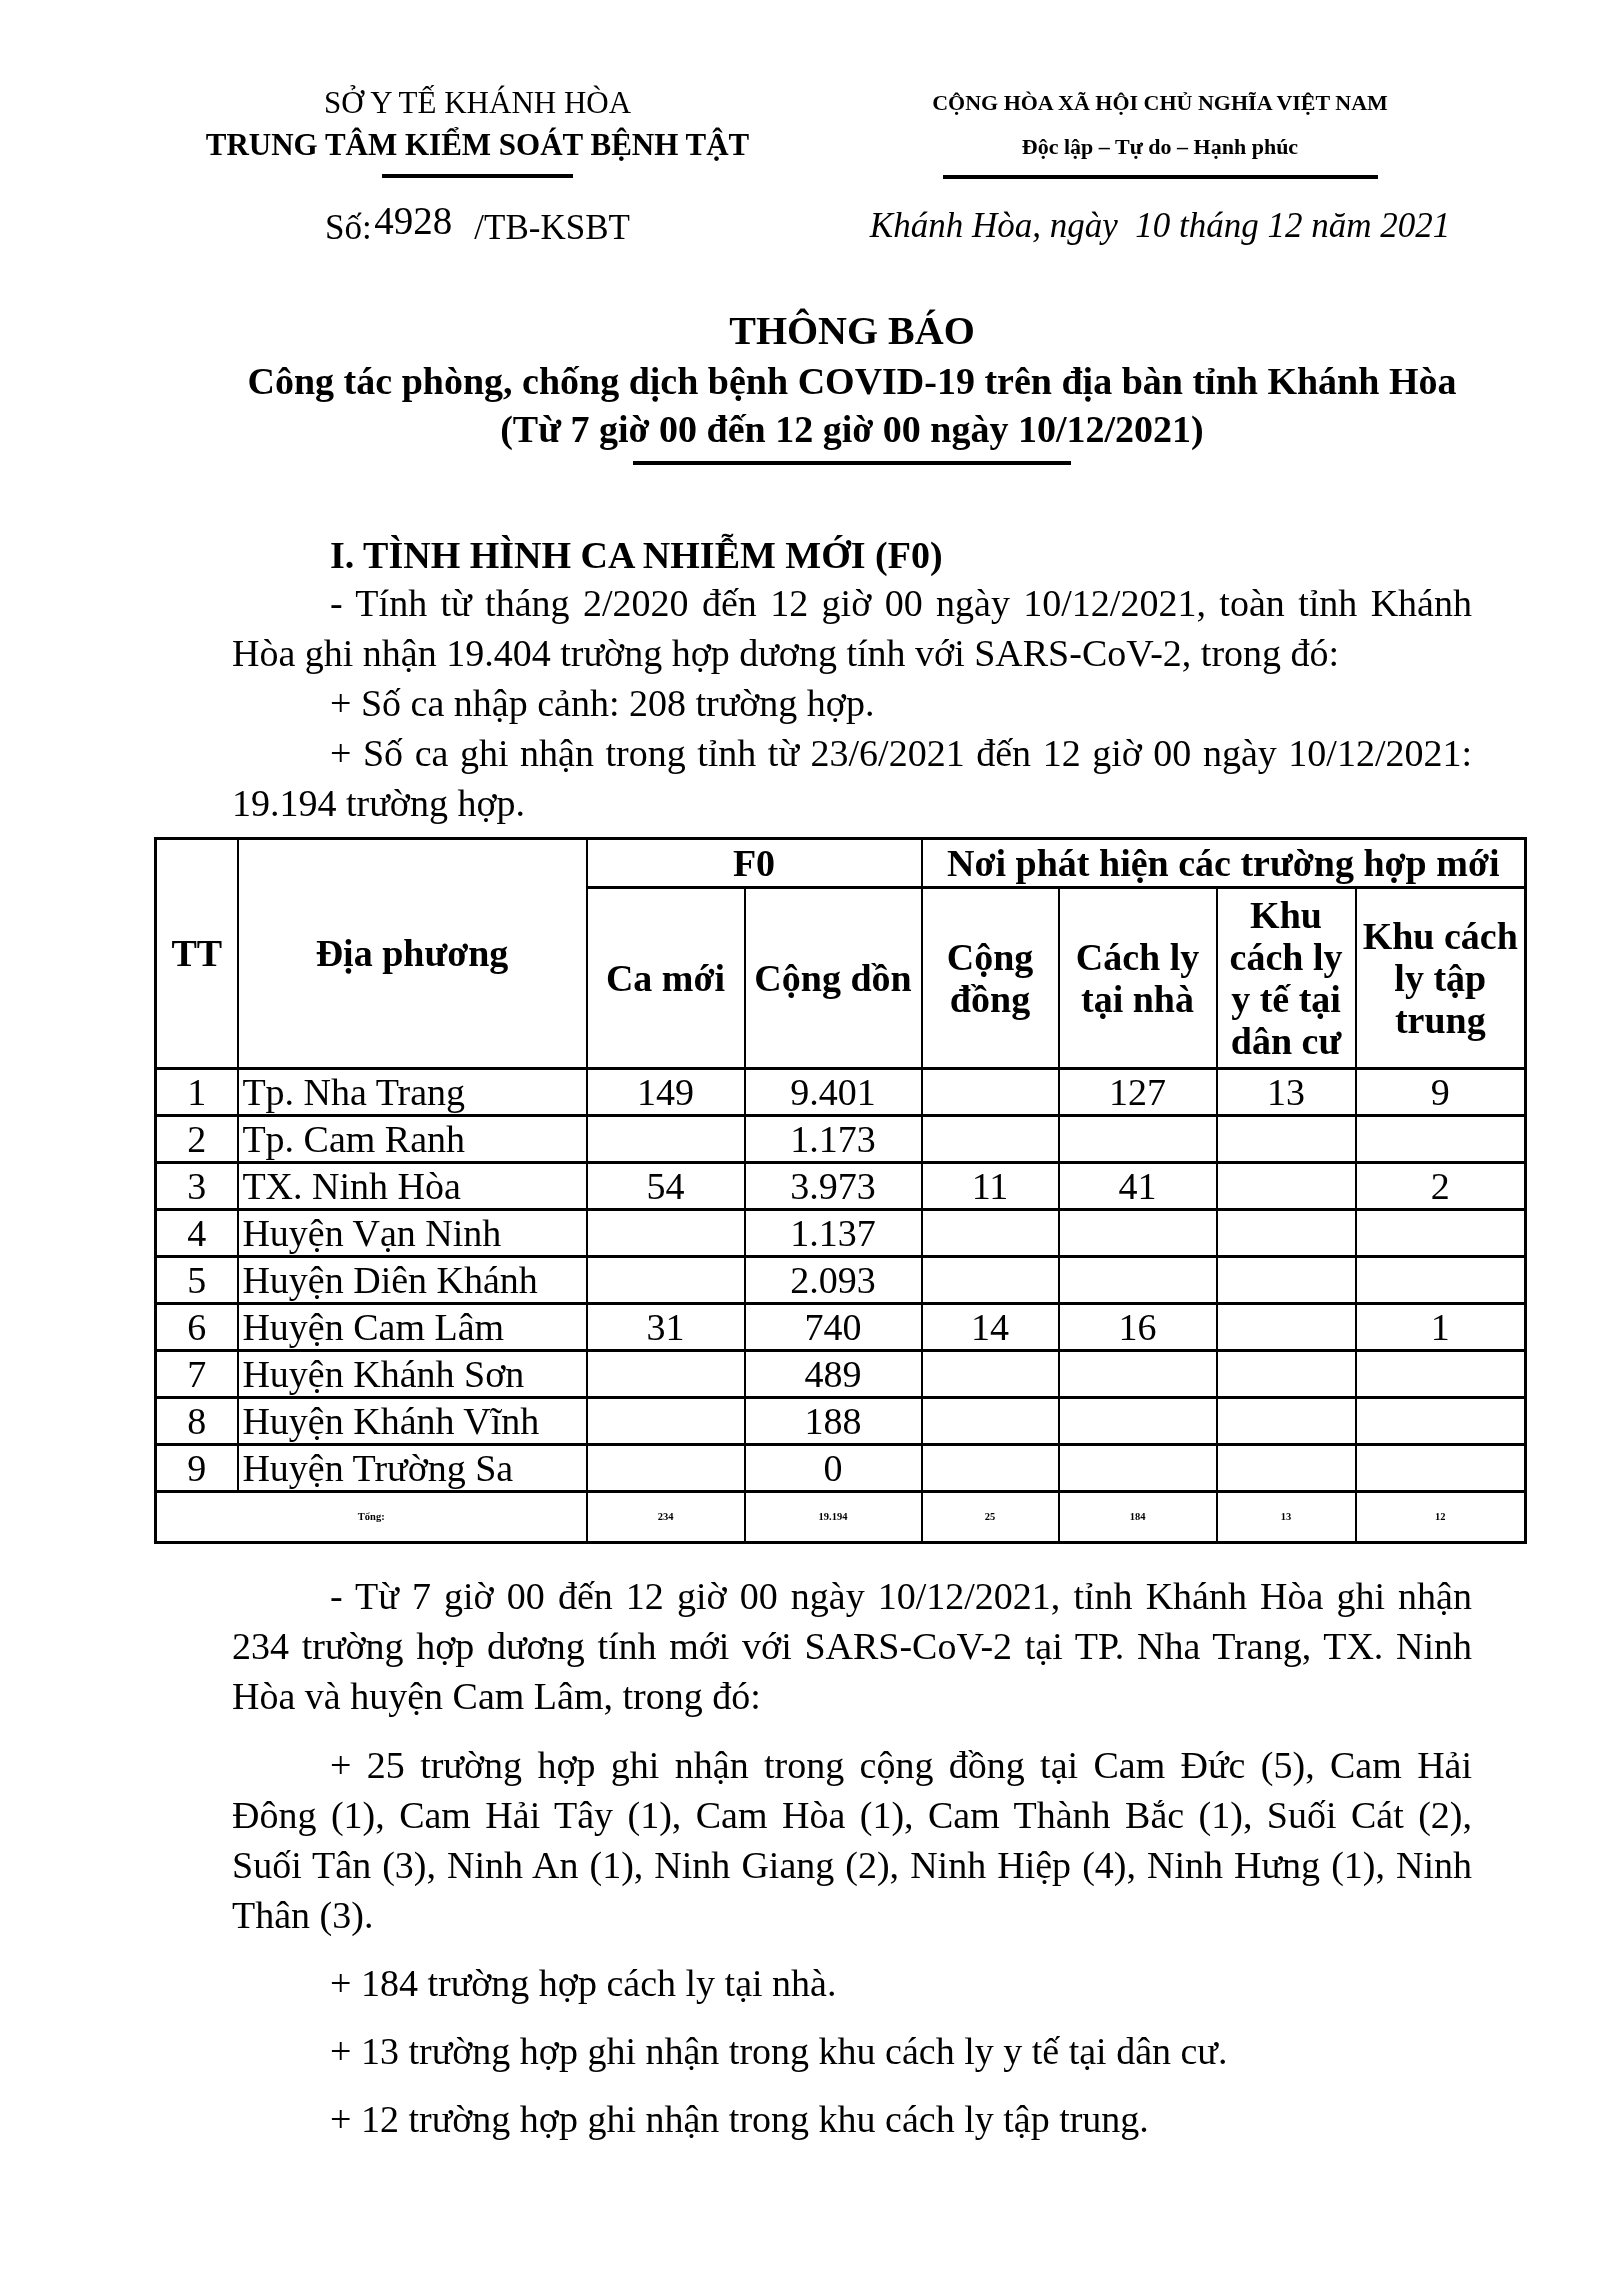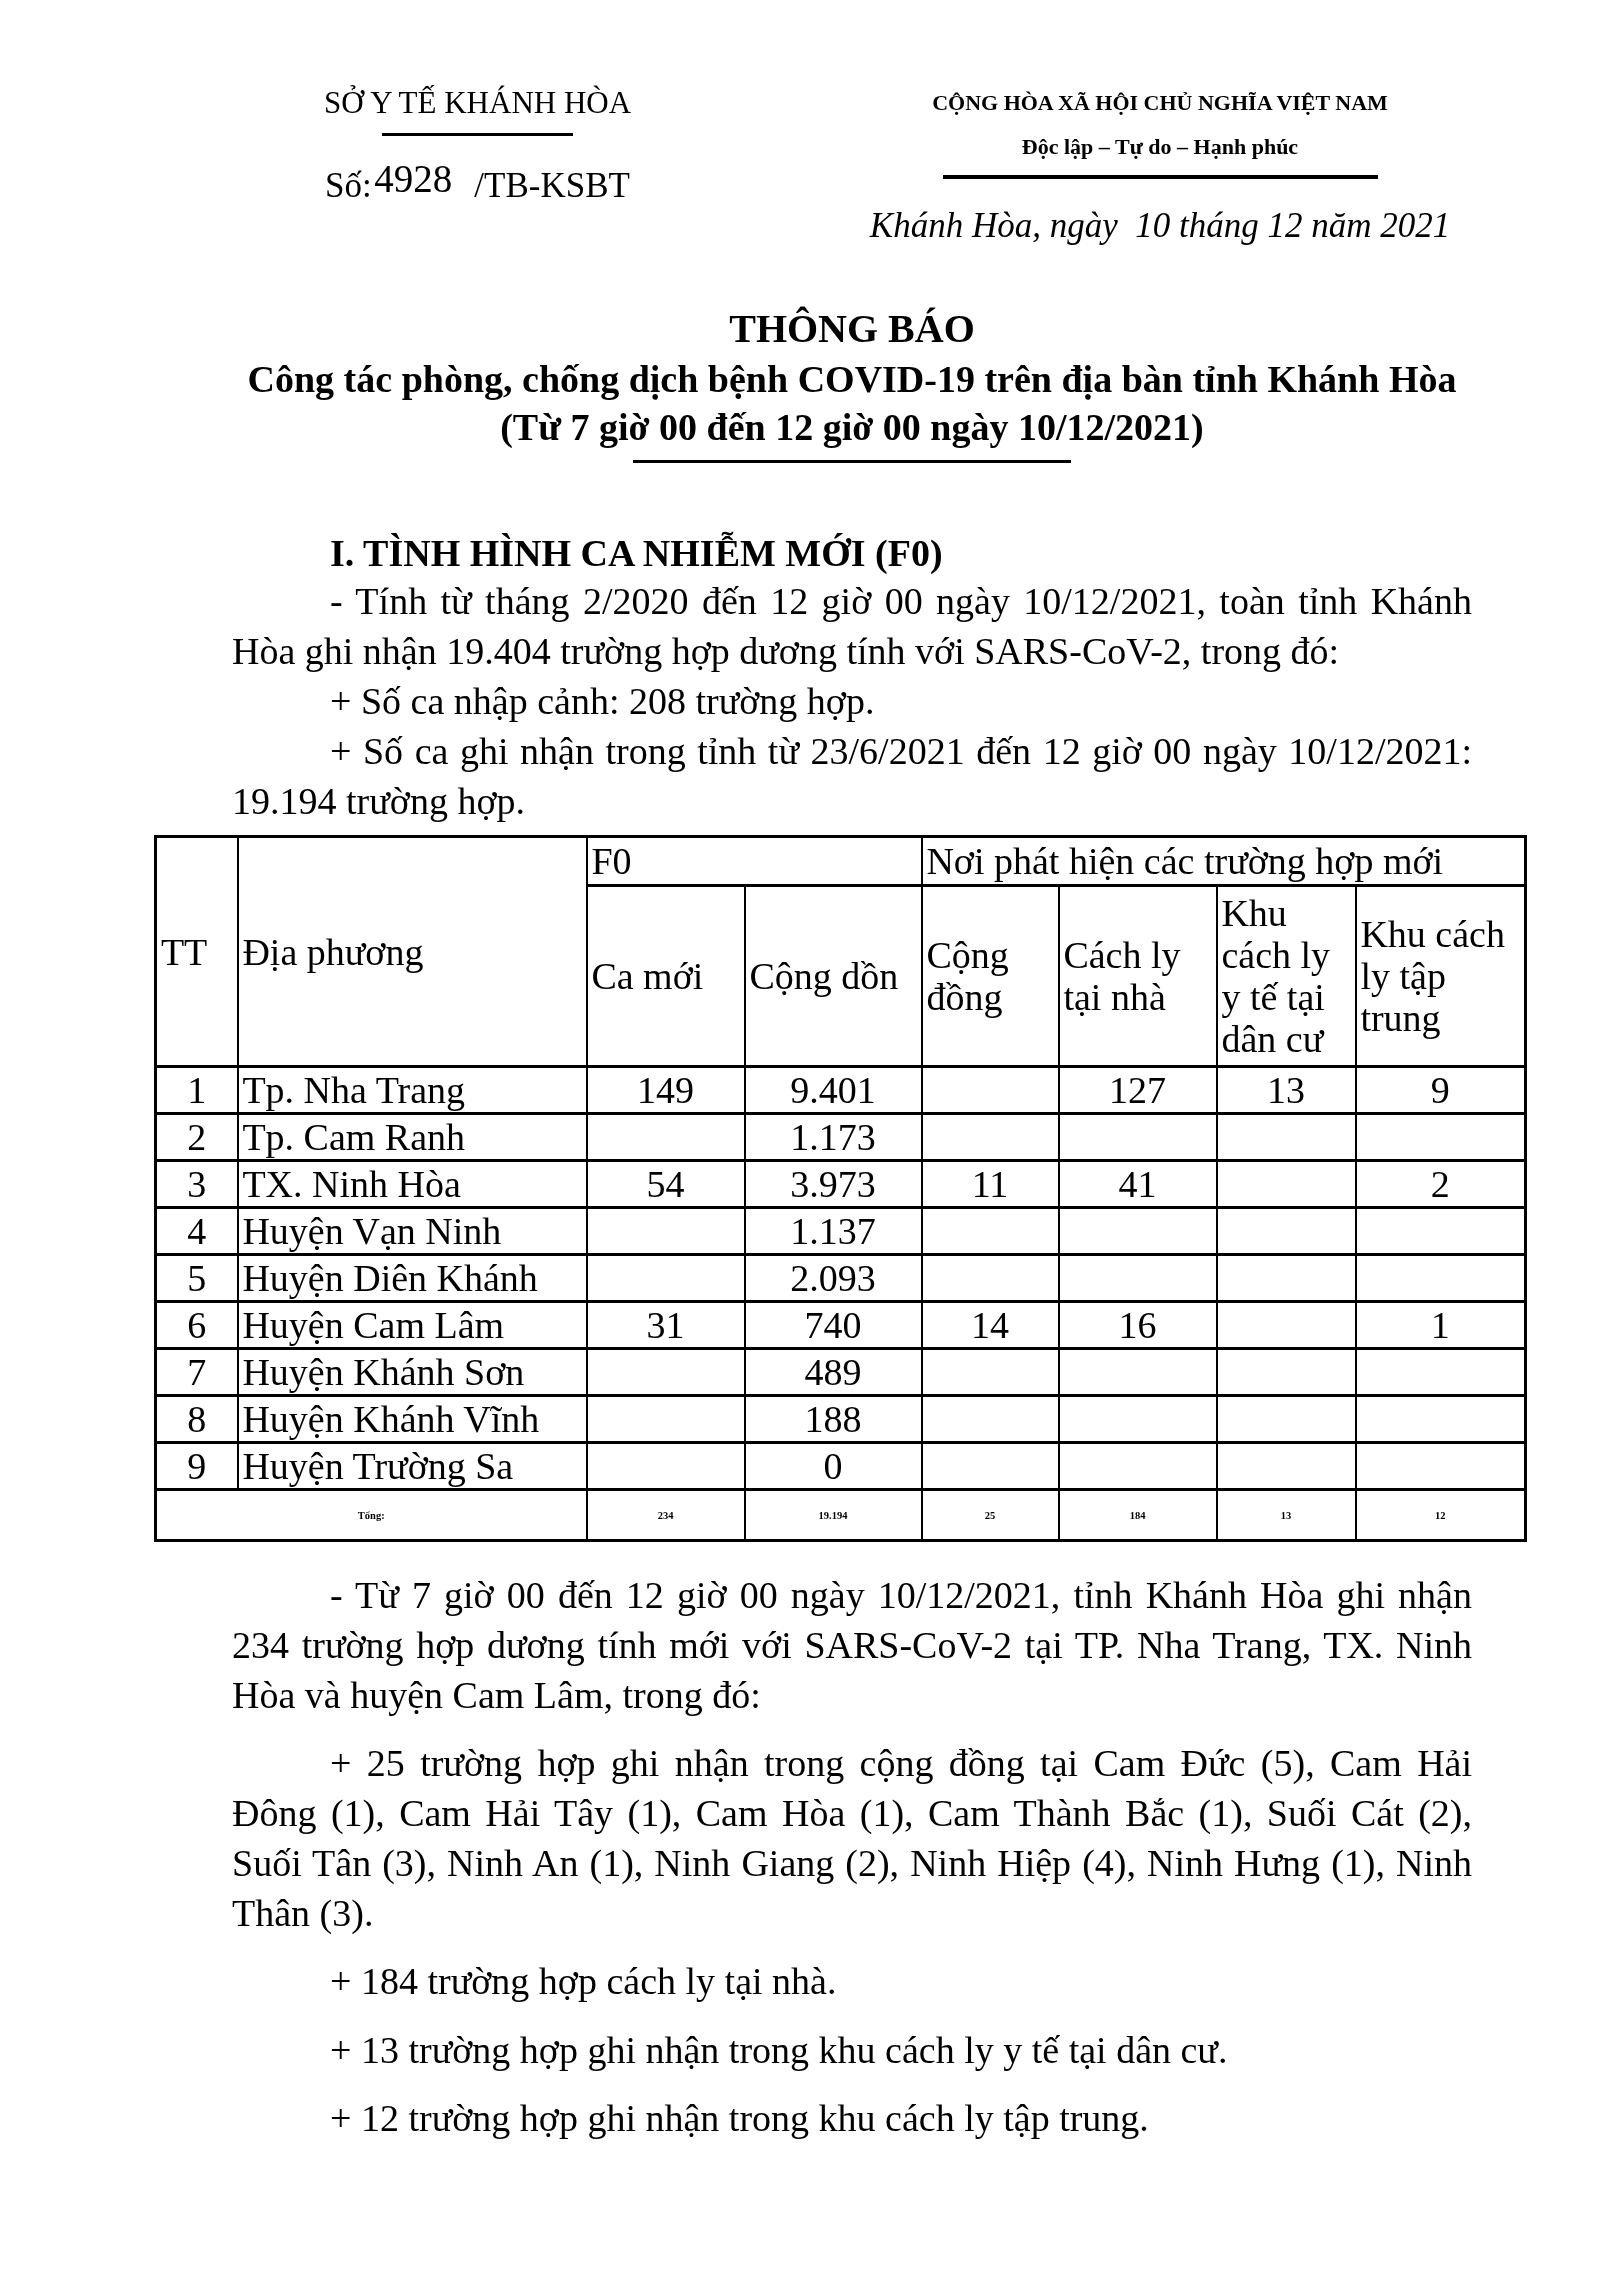--- a/index.html
+++ b/index.html
@@ -67,40 +67,41 @@
     border: 3.9px solid #000;
   }
   .covid-table th, .covid-table td {
     border-left: 2px solid #000;
     border-right: 2px solid #000;
     border-top: 3.3px solid #000;
     border-bottom: 3.3px solid #000;
     padding: 0 3.9px;
     overflow: hidden;
   }
-  .covid-table th { font-weight: normal; font-size: 38px; text-align: left; vertical-align: middle; }
+  .covid-table th { font-weight: bold; font-size: 38px; text-align: center; vertical-align: middle; }
   .group-row th { height: 46px; }
   .sub-row  th { height: 178px; line-height: 42px; }
   .covid-table tbody td { height: 44px; font-size: 38px; vertical-align: middle; }
   .td-center   { text-align: center; }
   .td-district { text-align: left; padding-left: 13px; }
   .total-row td { height: 48px; font-weight: bold; }
 
   
   .body-after { margin-top: 27.5px; }
   .gap-top { margin-top: 18.3px !important; }
 </style>
 </head>
 <body>
 
 <div class="page">
 
   <div class="header">
     <div class="header-left">
       <div class="org-dept">SỞ Y TẾ KHÁNH HÒA</div>
+      <div class="org-name">TRUNG TÂM KIỂM SOÁT BỆNH TẬT</div>
       <div class="rule-left"></div>
       <div class="doc-number">
         <span>Số:</span><span class="num">4928</span><span>/TB-KSBT</span>
       </div>
     </div>
     <div class="header-right">
       <div class="nat-title">CỘNG HÒA XÃ HỘI CHỦ NGHĨA VIỆT NAM</div>
       <div class="motto">Độc lập – Tự do – Hạnh phúc</div>
       <div class="rule-right"></div>
       <div class="place-date">Khánh Hòa, ngày&nbsp;&nbsp;10 tháng 12 năm 2021</div>

